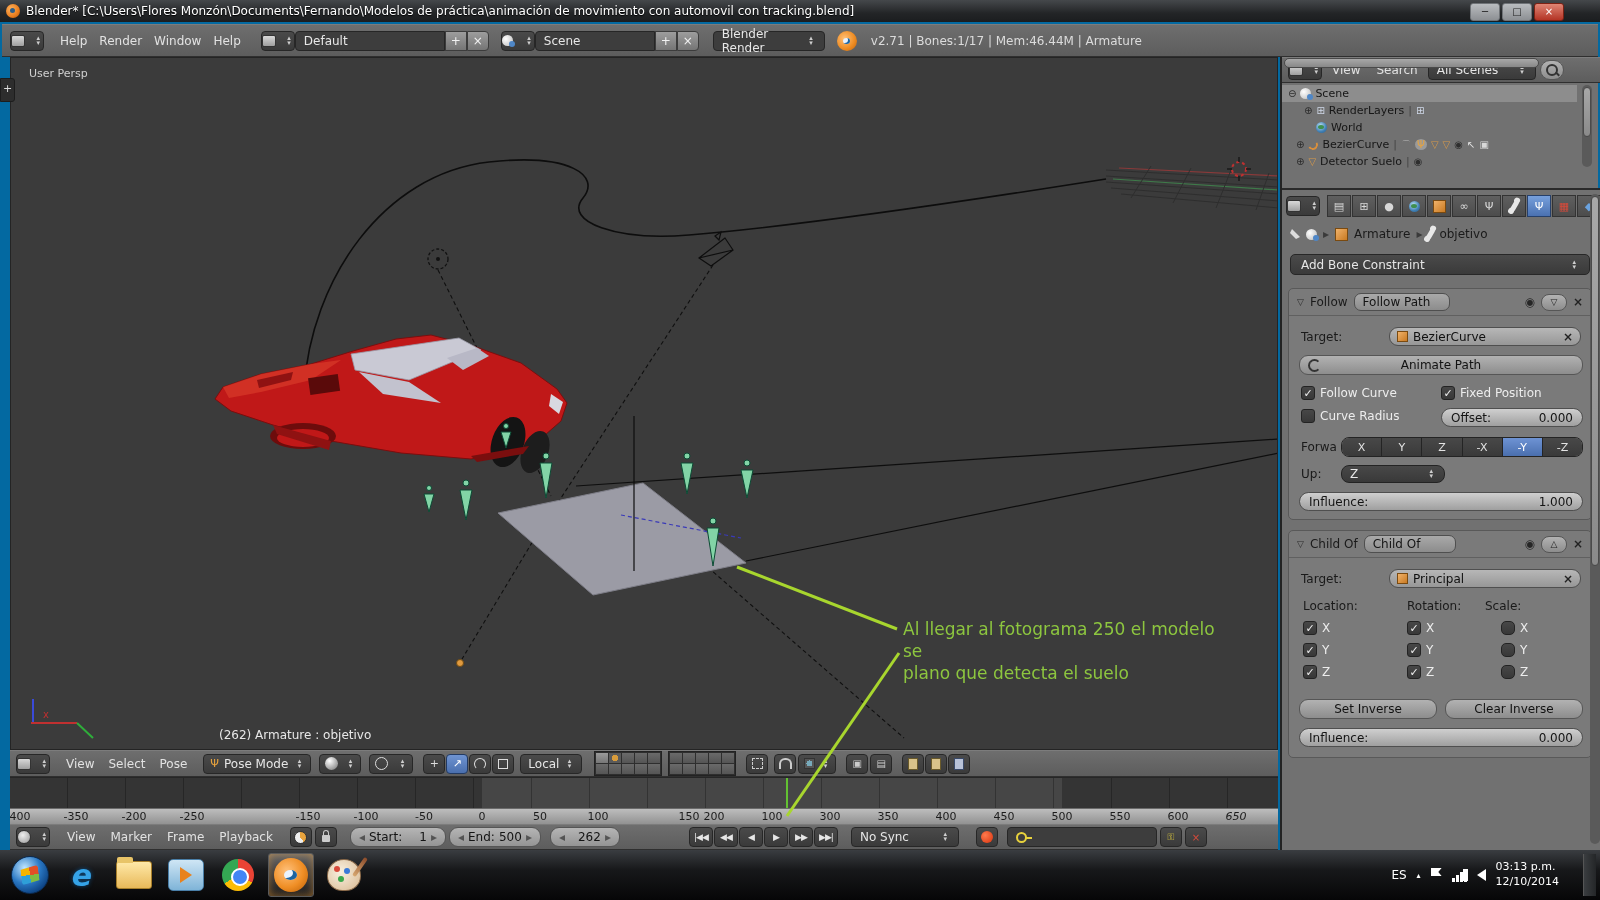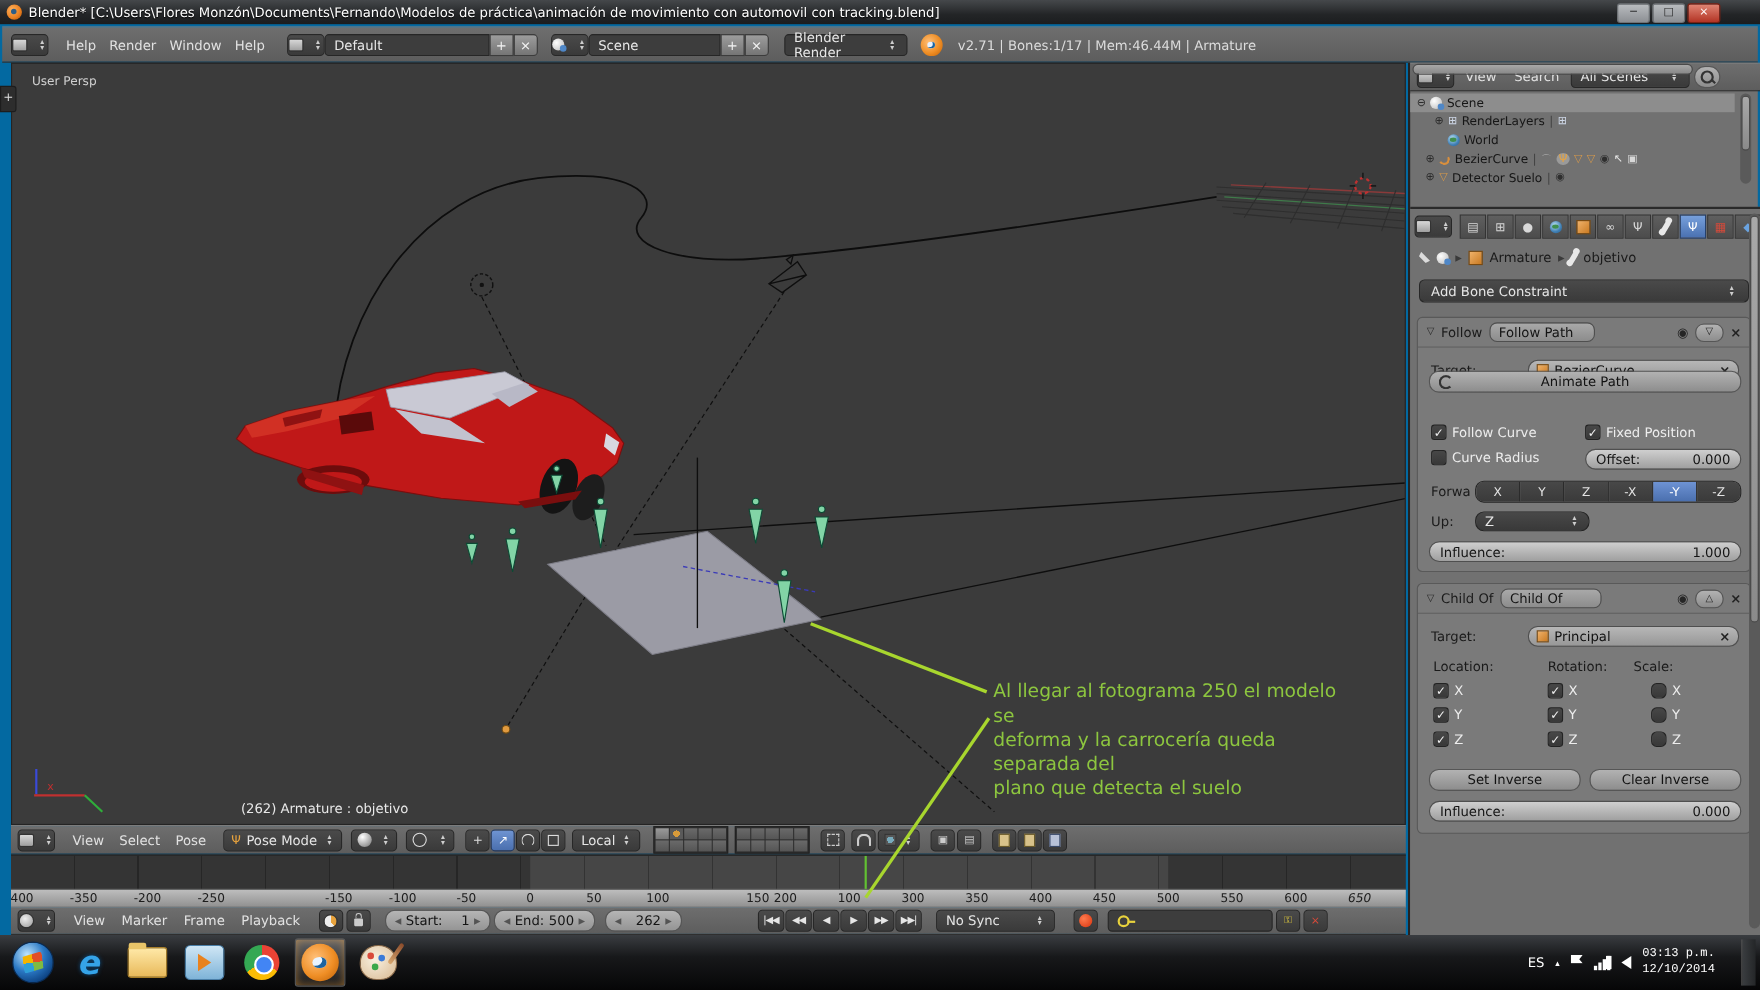--- a/index.html
+++ b/index.html
@@ -189,21 +189,21 @@
   .paint::before{content:"";position:absolute;left:6px;top:6px;width:6px;height:6px;border-radius:50%;
     background:#d84a3a;box-shadow:10px 2px 0 #3a7ad8,4px 10px 0 #3aa84a;}
   .paint::after{content:"";position:absolute;right:-2px;top:-4px;width:4px;height:22px;
     background:linear-gradient(#8a4a2a,#d8a870);transform:rotate(35deg);border-radius:2px;}
   #tray{margin-left:auto;display:flex;align-items:center;gap:10px;color:#fff;}
   .sigbars{display:flex;align-items:flex-end;gap:1px;}
   .sigbars i{width:3px;background:#fff;display:block;}
   .speaker{width:0;height:0;border-top:6px solid transparent;border-bottom:6px solid transparent;
     border-right:9px solid #fff;position:relative;}
   .speaker::before{content:"";position:absolute;left:-14px;top:-6px;width:5px;height:12px;background:#fff;}
-  #clock{text-align:right;font-size:11px;line-height:1.35;margin-right:6px;font-family:Liberation Mono, monospace;}
+  #clock{text-align:left;font-size:11px;line-height:1.35;margin-right:6px;}
   #show-desktop{width:12px;height:42px;background:linear-gradient(90deg,#3a3d40,#242628);
     border-left:1px solid #555;margin-left:8px;}
   .flag{width:11px;height:8px;background:#fff;clip-path:polygon(0 0,100% 0,70% 50%,100% 100%,0 100%);position:relative;top:-3px;}
   .flag::after{content:"";position:absolute;left:0;top:8px;width:2px;height:7px;background:#fff;}
 </style>
 </head>
 <body>
 
 <div id="stage">
 
@@ -350,21 +350,20 @@
         <path d="M22,664 L22,641" stroke="#3a4ad8"></path>
         <path d="M20,665 L66,665" stroke="#c03030"></path>
         <path d="M66,665 L82,680" stroke="#2fae3a"></path>
       </g>
       <text x="32" y="660" fill="#c03030" font-size="10">x</text>
     </svg>
     <div class="abs" id="view-label">User Persp</div>
     <div class="abs" id="vp-status">(262) Armature : objetivo</div>
     <div class="abs" id="annotation-text" style="color:#8dc63f">
       <div>Al llegar al fotograma 250 el modelo se</div>
-      <div>deforma y la carrocería queda separada del</div>
       <div>plano que detecta el suelo</div>
     </div>
   </div>
   <div class="abs" id="toolbar-tab">+</div>
 
   <div class="abs hdr" id="v3d-header">
     <div class="btn-dark editor-btn">
       <span class="editor-glyph"></span>
       <span class="updown">
           <span>▴</span>
@@ -715,21 +714,21 @@
           <span class="px">×</span>
         </div>
         <div style="position:absolute;left:12px;top:38px;display:flex;align-items:center;width:280px">
           <span class="lbl">Target:</span>
           <div class="target-box" style="margin-left:auto;width:192px">
             <span class="cube-orange" style="width:9px;height:9px"></span>
             <span>BezierCurve</span>
             <span class="px" style="margin-left:auto">×</span>
           </div>
         </div>
-        <div class="btn-light wide-btn" style="position:absolute;left:10px;top:48px;width:284px">
+        <div class="btn-light wide-btn" style="position:absolute;left:10px;top:66px;width:284px">
           <span style="position:absolute;left:8px;width:9px;height:9px;border:2px solid #333;border-radius:50%;border-right-color:transparent"></span>
           <span>Animate Path</span>
         </div>
         <div style="position:absolute;left:12px;top:97px;display:flex;align-items:center">
           <span class="chk"><span>✓</span></span>
           <span class="chk-label">Follow Curve</span>
         </div>
         <div style="position:absolute;left:152px;top:97px;display:flex;align-items:center">
           <span class="chk"><span>✓</span></span>
           <span class="chk-label">Fixed Position</span>

